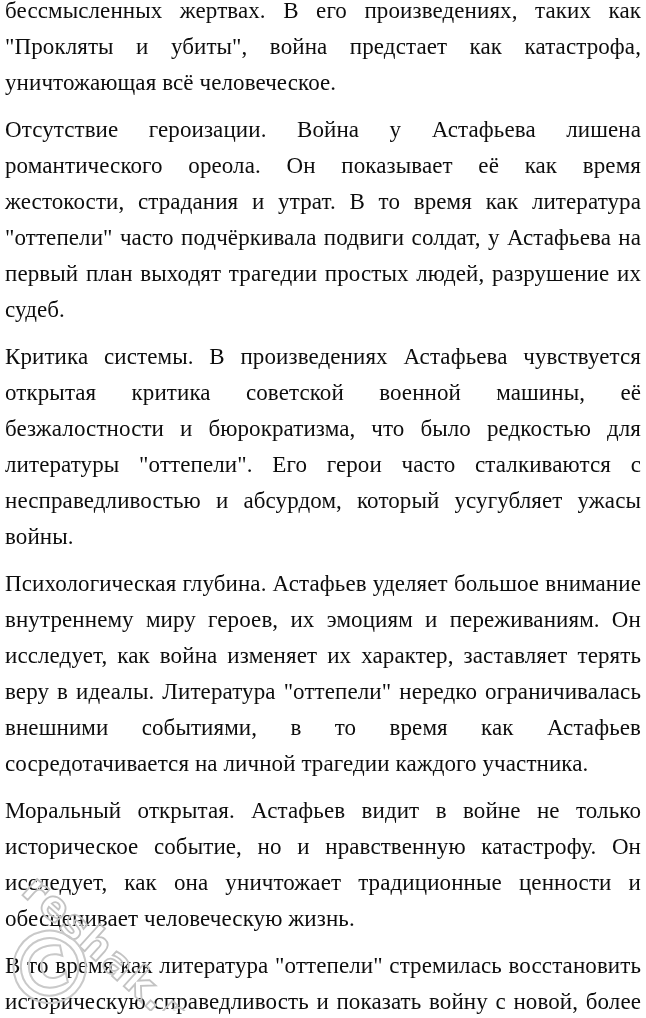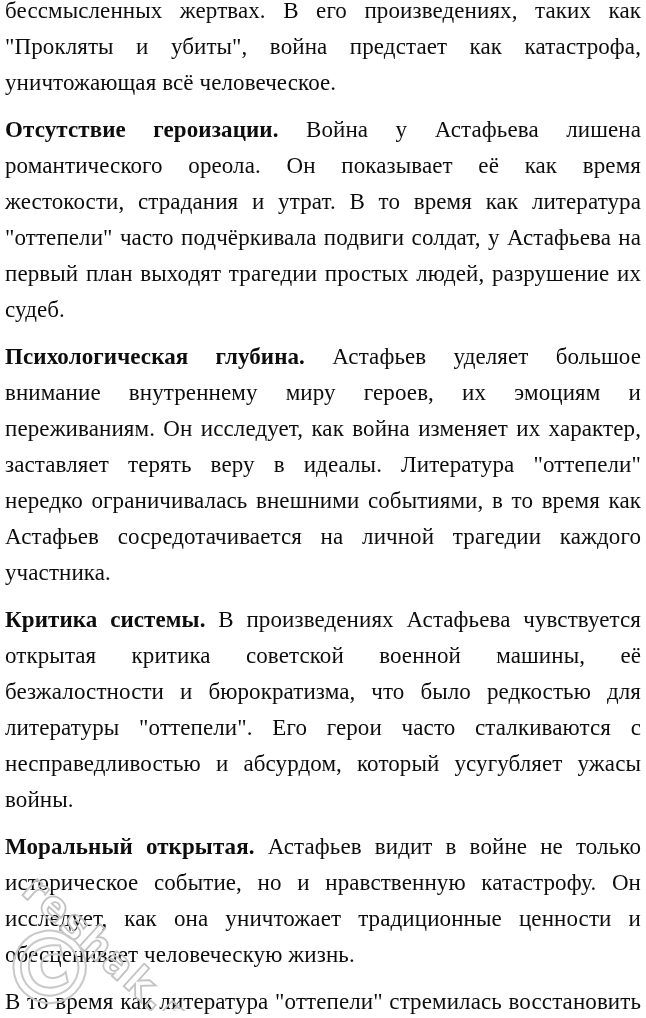--- a/index.html
+++ b/index.html
@@ -30,21 +30,21 @@
     margin: 0 0 11px 0;
     font-size: 23px;
     line-height: 36px;
     text-align: justify;
     letter-spacing: 0.1px;
   }
   .content p:first-child {
     margin-top: -7px;
   }
   .content p b {
-    font-weight: bold;
+    font-weight: normal;
   }
   
   .watermark {
     position: absolute;
     left: -4px;
     top: 850px;
     z-index: 2;
     pointer-events: none;
   }
   .wm-text {
@@ -74,22 +74,22 @@
   <svg class="watermark" width="240" height="168" viewBox="0 0 240 168" aria-hidden="true">
     <text class="wm-text" x="24" y="50" transform="rotate(42 24 50)">reshak.ru</text>
     <text class="wm-copy" x="54" y="160" text-anchor="middle" transform="rotate(-12 54 125)">©</text>
   </svg>
 
   <div class="content">
     <p><b></b><span>бессмысленных жертвах. В его произведениях, таких как "Прокляты и убиты", война предстает как катастрофа, уничтожающая всё человеческое.</span></p>
 
     <p><b>Отсутствие героизации.</b><span> Война у Астафьева лишена романтического ореола. Он показывает её как время жестокости, страдания и утрат. В то время как литература "оттепели" часто подчёркивала подвиги солдат, у Астафьева на первый план выходят трагедии простых людей, разрушение их судеб.</span></p>
 
+    <p><b>Критика системы.</b><span> В произведениях Астафьева чувствуется открытая критика советской военной машины, её безжалостности и бюрократизма, что было редкостью для литературы "оттепели". Его герои часто сталкиваются с несправедливостью и абсурдом, который усугубляет ужасы войны.</span></p>
+
     <p><b>Психологическая глубина.</b><span> Астафьев уделяет большое внимание внутреннему миру героев, их эмоциям и переживаниям. Он исследует, как война изменяет их характер, заставляет терять веру в идеалы. Литература "оттепели" нередко ограничивалась внешними событиями, в то время как Астафьев сосредотачивается на личной трагедии каждого участника.</span></p>
-
-    <p><b>Критика системы.</b><span> В произведениях Астафьева чувствуется открытая критика советской военной машины, её безжалостности и бюрократизма, что было редкостью для литературы "оттепели". Его герои часто сталкиваются с несправедливостью и абсурдом, который усугубляет ужасы войны.</span></p>
 
     <p><b>Моральный открытая.</b><span> Астафьев видит в войне не только историческое событие, но и нравственную катастрофу. Он исследует, как она уничтожает традиционные ценности и обесценивает человеческую жизнь.</span></p>
 
     <p><b></b><span>В то время как литература "оттепели" стремилась восстановить историческую справедливость и показать войну с новой, более человечной стороны, Астафьев идёт дальше, изображая её как трагедию всей человеческой цивилизации.</span></p>
   </div>
 
 </div>
 
 </body></html>

